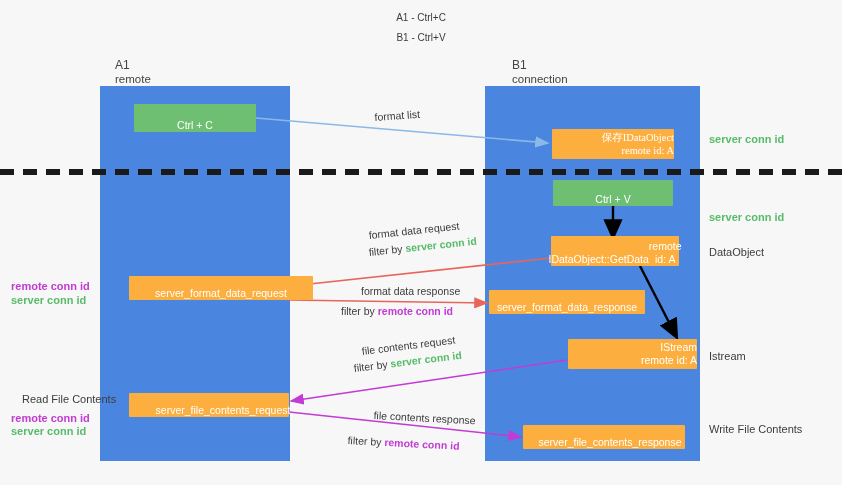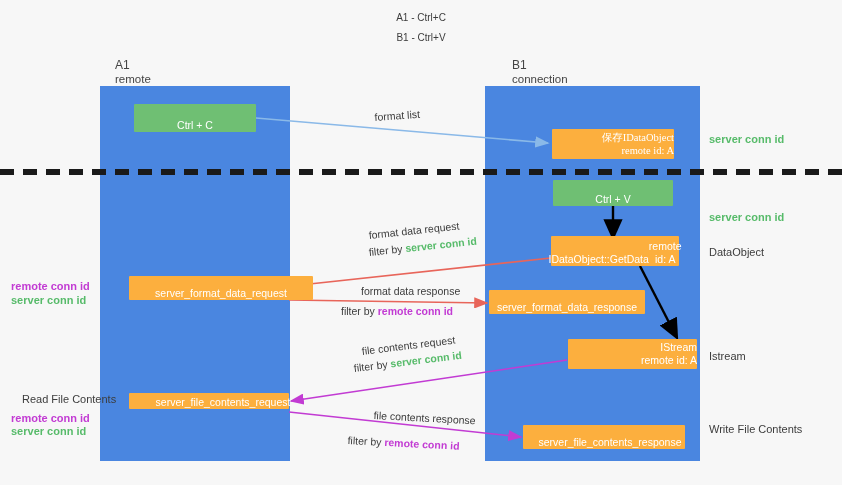--- a/index.html
+++ b/index.html
@@ -129,21 +129,21 @@
 
   <div class="node orange" style="left:489px;top:290px;width:156px;height:24px;">
     <span>server_format_data_response</span>
   </div>
 
   <div class="node orange" style="left:568px;top:339px;width:129px;height:30px;flex-direction:column;">
     <span>IStream</span>
     <span>remote id: A</span>
   </div>
 
-  <div class="node orange" style="left:129px;top:393px;width:160px;height:16px;padding-left:28px;">
+  <div class="node orange" style="left:129px;top:393px;width:160px;height:24px;padding-left:28px;">
     <span>server_file_contents_request</span>
   </div>
 
   <div class="node orange" style="left:523px;top:425px;width:162px;height:24px;padding-left:12px;">
     <span>server_file_contents_response</span>
   </div>
 
   <div class="side-label green-txt" style="left:709px;top:132px;">
     <span>server conn id</span>
   </div>

